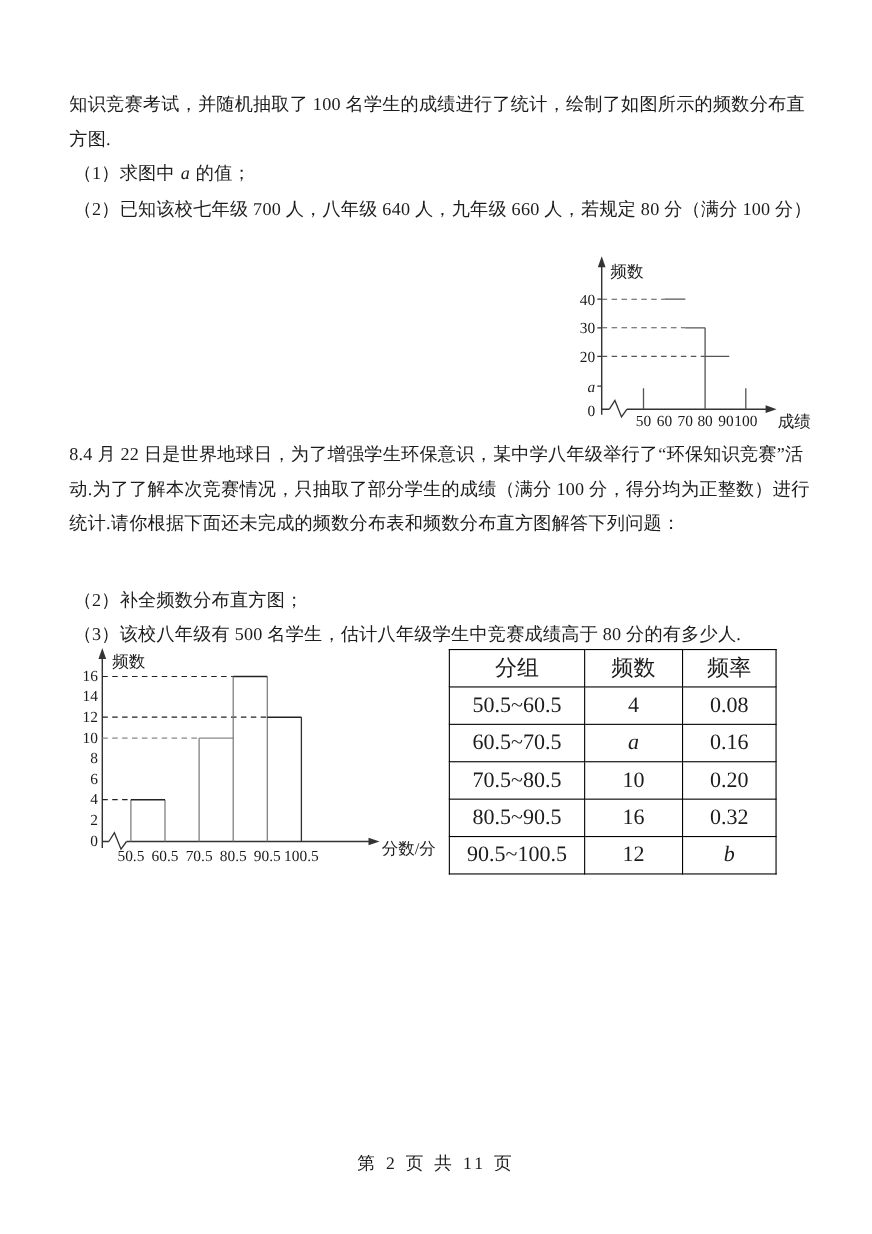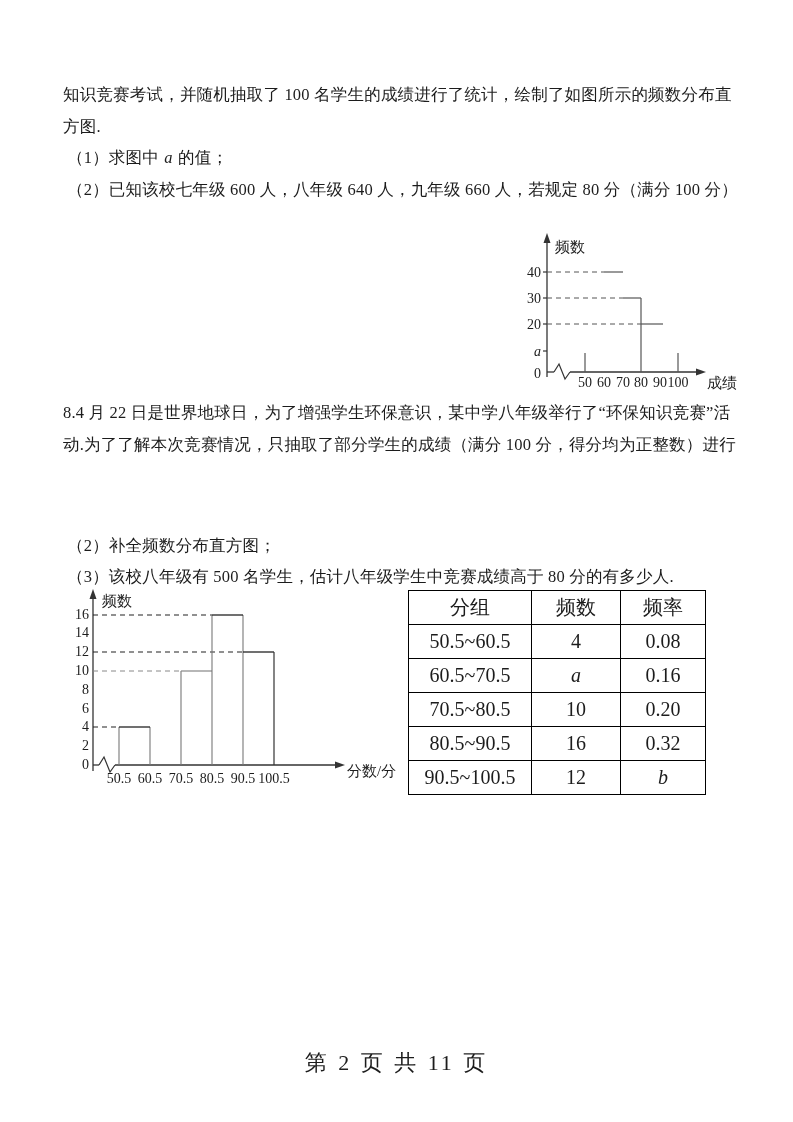--- a/index.html
+++ b/index.html
@@ -21,32 +21,32 @@
     position:absolute; left:408px; top:590px; border-collapse:collapse;
     font-size:20px;
   }
   .qtable th, .qtable td {
     border:1.4px solid #000; font-weight:normal; text-align:center;
     height:33px; padding:0 6px;
   }
   .col-group { width:110px; } .col-freq { width:76px; } .col-rate { width:72px; }
   .footer {
     position:absolute; left:0; top:1048px; width:100%;
-    text-align:center; font-size:22px; letter-spacing:3px;
+    text-align:center; font-size:16px; letter-spacing:3px;
   }
 </style>
 </head>
 <body>
 
 <div class="page">
 
   <div class="line" style="top:84px">知识竞赛考试，并随机抽取了 100 名学生的成绩进行了统计，绘制了如图所示的频数分布直</div>
   <div class="line" style="top:116px">方图.</div>
   <div class="line" style="top:147px; left:67px"><span>（1）求图中 </span><span class="var">a</span><span> 的值；</span></div>
-  <div class="line" style="top:179px; left:67px">（2）已知该校七年级 600 人，八年级 640 人，九年级 660 人，若规定 80 分（满分 100 分）</div>
+  <div class="line" style="top:179px; left:67px">（2）已知该校七年级 700 人，八年级 640 人，九年级 660 人，若规定 80 分（满分 100 分）</div>
 
   <svg style="left:513px; top:228px" width="228" height="172" viewBox="0 0 228 172">
 
     <line x1="34" y1="149" x2="34" y2="13" stroke="#333" stroke-width="1.3"></line>
     <polygon points="34,5 30.5,15 37.5,15" fill="#333"></polygon>
     <text x="42" y="24" font-size="15">频数</text>
 
     <line x1="30" y1="44" x2="34" y2="44" stroke="#333" stroke-width="1.2"></line>
     <line x1="30" y1="70" x2="34" y2="70" stroke="#333" stroke-width="1.2"></line>
     <line x1="30" y1="96" x2="34" y2="96" stroke="#333" stroke-width="1.2"></line>
@@ -77,20 +77,21 @@
     <line x1="110" y1="70" x2="128" y2="70" stroke="#555" stroke-width="1.2"></line>
     <line x1="128" y1="70" x2="128" y2="144" stroke="#555" stroke-width="1.2"></line>
     <line x1="34" y1="96" x2="128" y2="96" stroke="#555" stroke-width="1" stroke-dasharray="5 4"></line>
     <line x1="128" y1="96" x2="150" y2="96" stroke="#555" stroke-width="1.2"></line>
     <line x1="72" y1="125" x2="72" y2="144" stroke="#555" stroke-width="1.2"></line>
     <line x1="165" y1="125" x2="165" y2="144" stroke="#555" stroke-width="1.2"></line>
   </svg>
 
   <div class="line" style="top:402px">8.4 月 22 日是世界地球日，为了增强学生环保意识，某中学八年级举行了“环保知识竞赛”活</div>
   <div class="line" style="top:434px">动.为了了解本次竞赛情况，只抽取了部分学生的成绩（满分 100 分，得分均为正整数）进行</div>
+  <div class="line" style="top:465px">统计.请你根据下面还未完成的频数分布表和频数分布直方图解答下列问题：</div>
   <div class="line" style="top:535px; left:67px">（2）补全频数分布直方图；</div>
   <div class="line" style="top:566px; left:67px">（3）该校八年级有 500 名学生，估计八年级学生中竞赛成绩高于 80 分的有多少人.</div>
 
   <svg style="left:75px; top:585px" width="330" height="208" viewBox="0 0 330 208">
 
     <line x1="18" y1="186" x2="18" y2="12" stroke="#333" stroke-width="1.3"></line>
     <polygon points="18,4 14.5,14 21.5,14" fill="#333"></polygon>
     <text x="27" y="21" font-size="15">频数</text>
 
     <text x="14" y="34" font-size="14" text-anchor="end">16</text>

